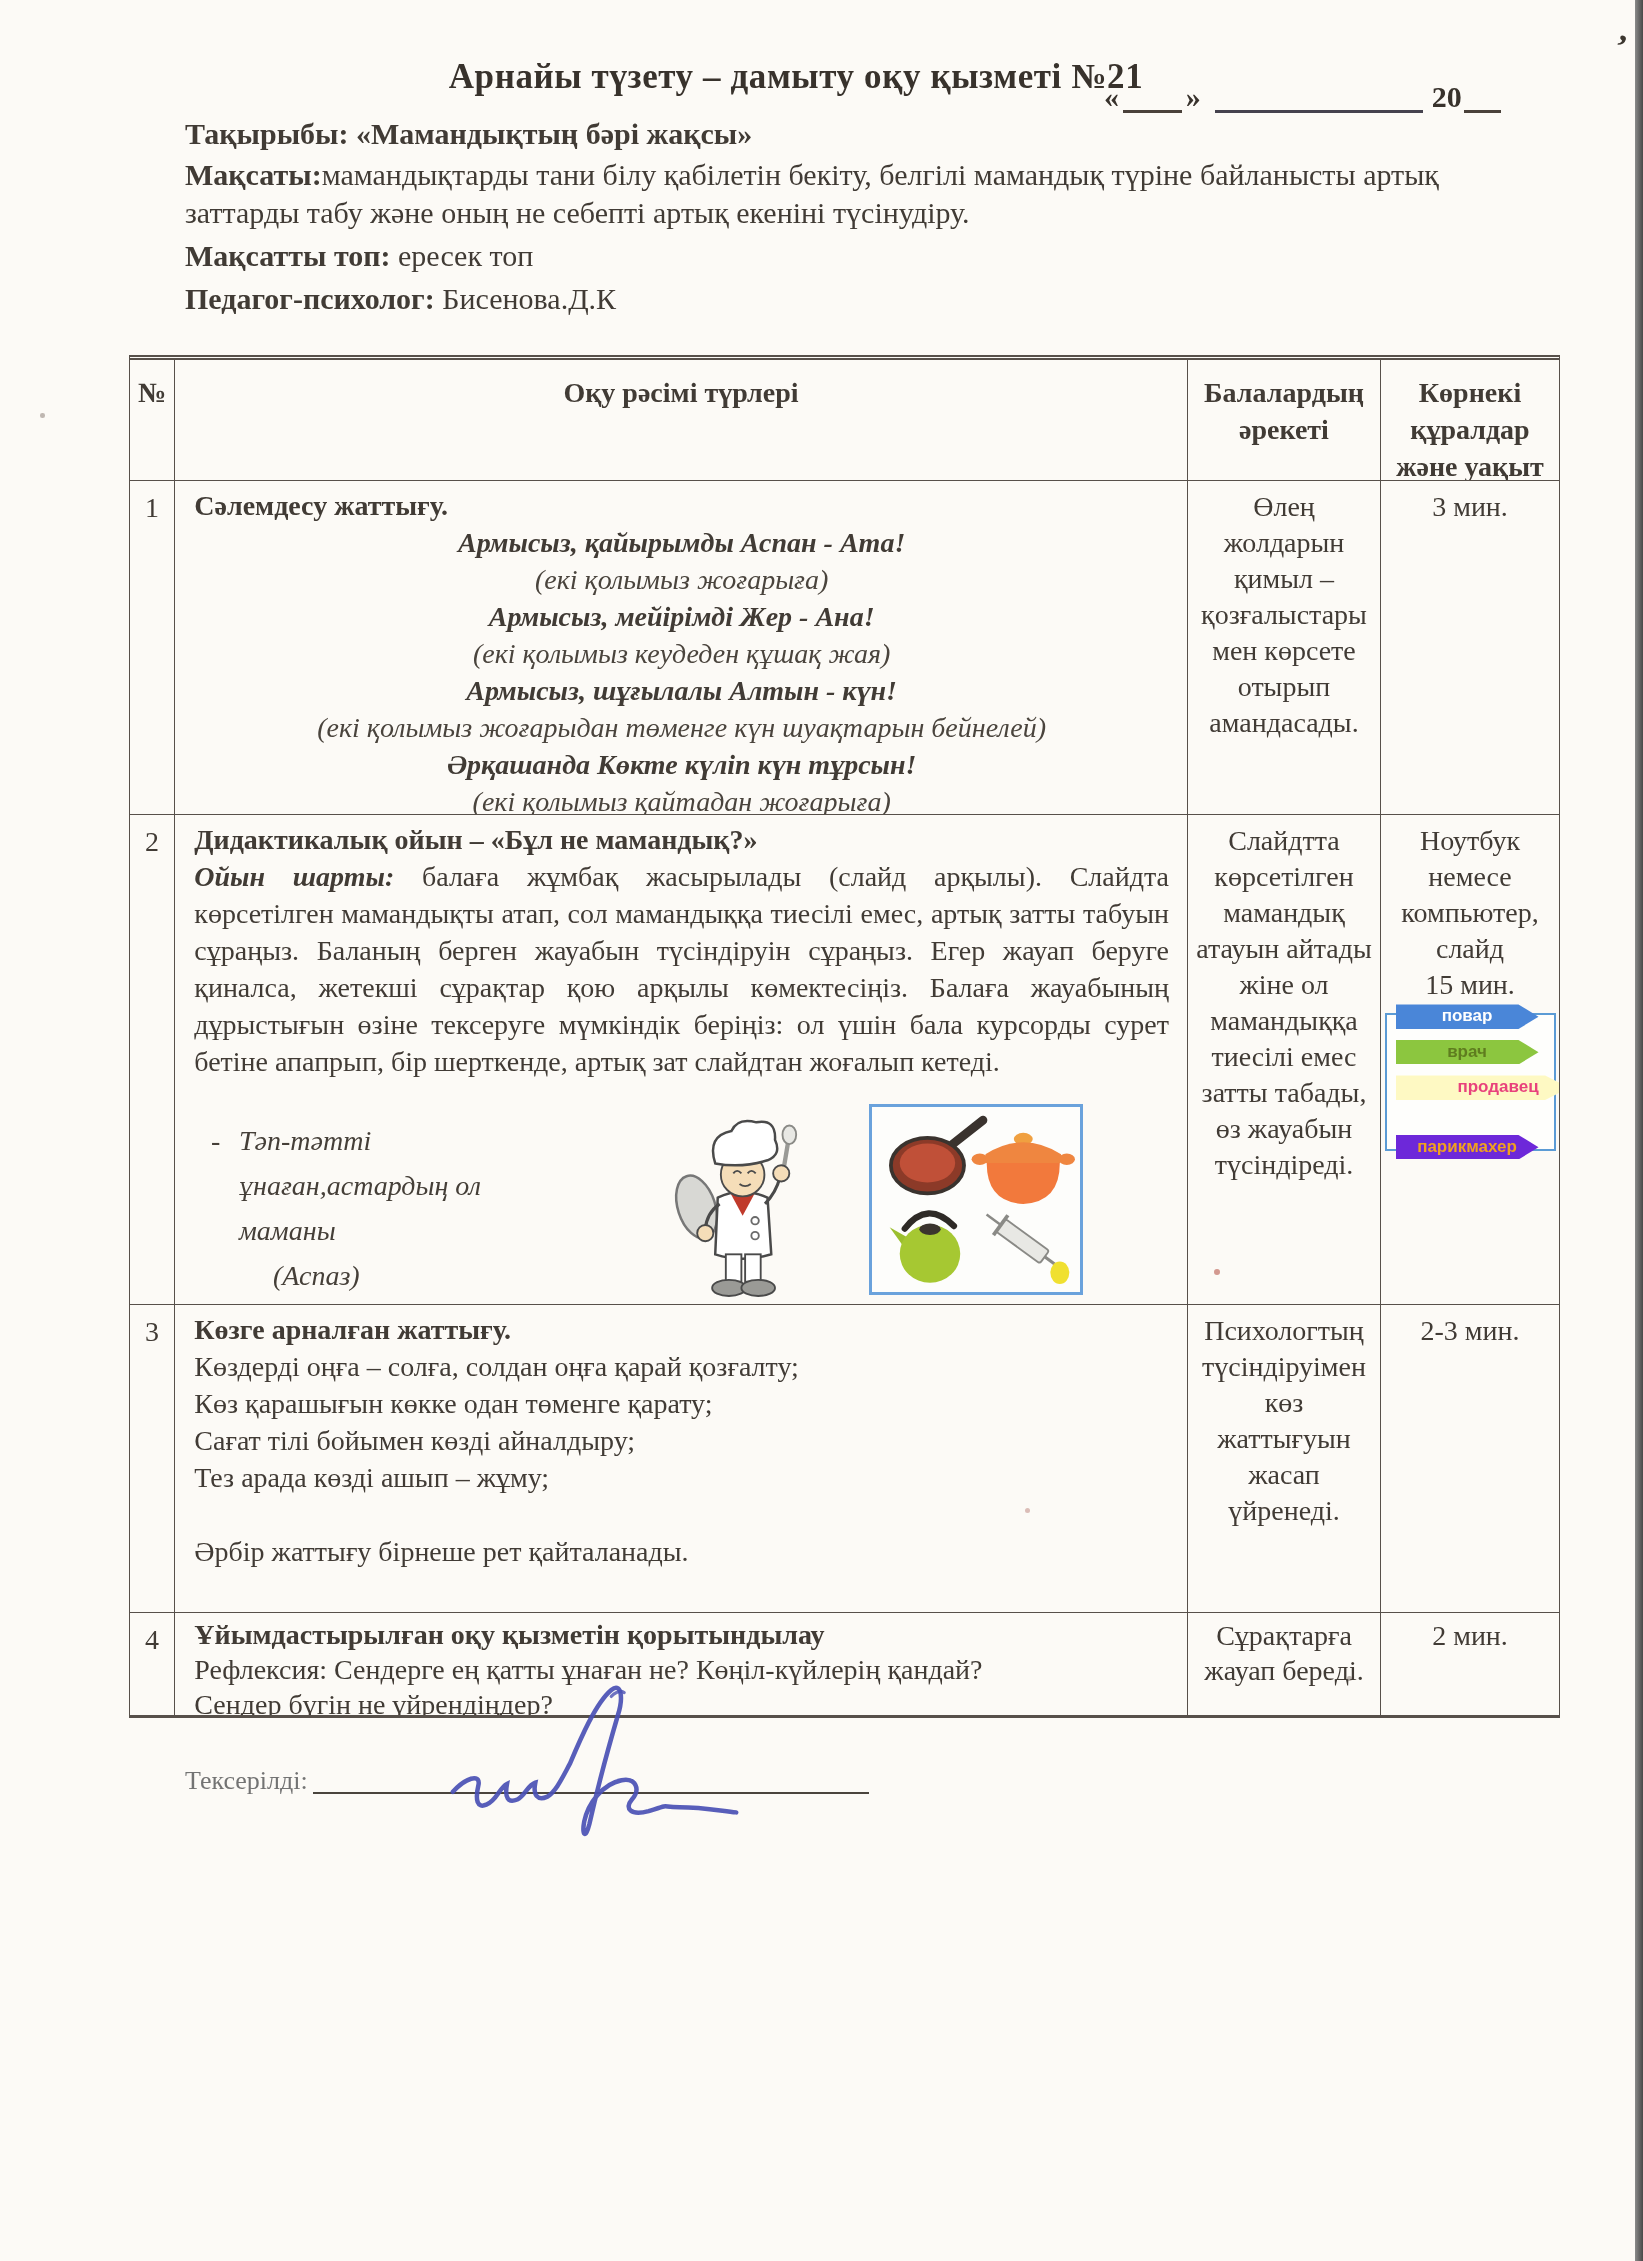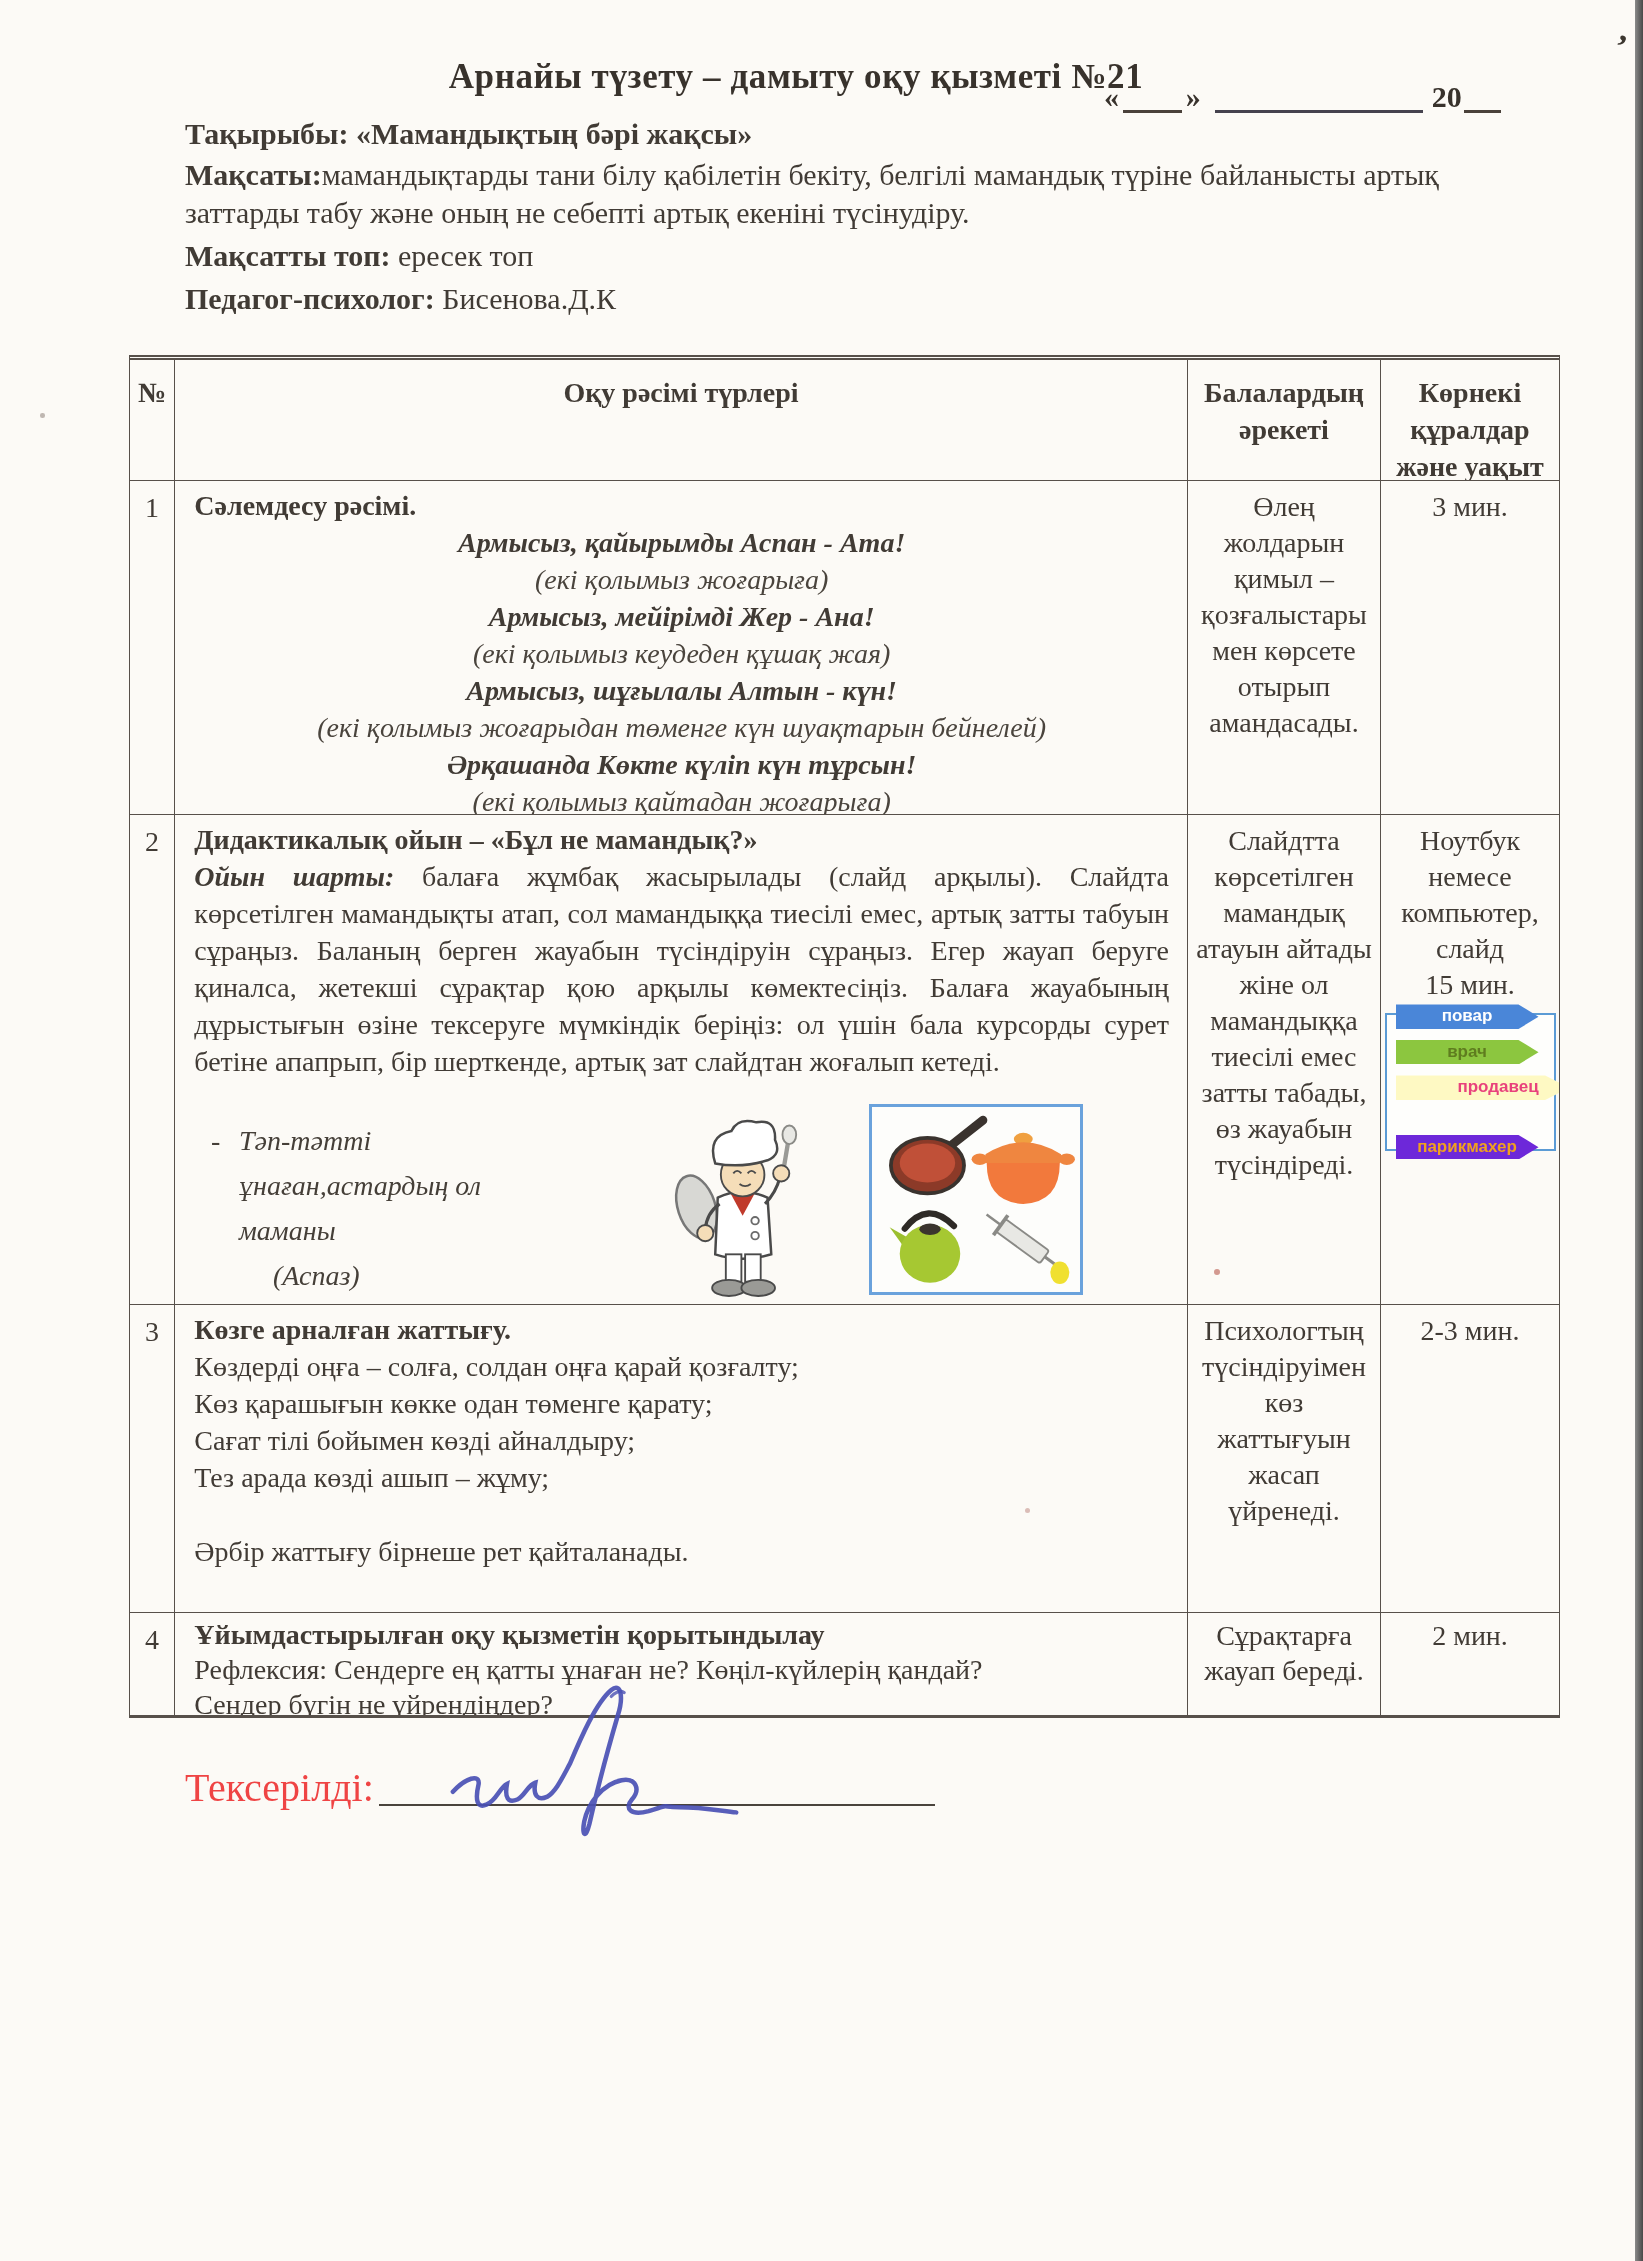--- a/index.html
+++ b/index.html
@@ -69,21 +69,21 @@
     justify-content:center;gap:11px;padding:6.4px 18px 6.4px 9px;align-items:flex-start;}
   .arrow{width:143px;height:24.5px;line-height:24.5px;text-align:center;
     font-family:"Liberation Sans","DejaVu Sans",sans-serif;font-size:17px;font-weight:bold;
     clip-path:polygon(0 0,86% 0,100% 50%,86% 100%,0 100%);}
   .arrow.a0{background:#4a86d8;color:#ffffff;}
   .arrow.a1{background:#8cc63f;color:#5f7d1f;}
   .arrow.a2{background:#fef9c3;color:#e8427c;padding-left:31px;}
   .arrow.a3{background:#6d28d9;color:#f0a01e;margin-top:24px;}
 
   
-  .checked{position:absolute;left:185px;top:1764px;font-size:40px;color:#ef4444;}
+  .checked{position:absolute;left:185px;top:1764px;font-size:26px;color:#737373;}
   .checked .line{display:inline-block;width:556px;border-bottom:2.6px solid #4a443d;
     height:28px;vertical-align:-5.2px;margin-left:5.2px;}
   .signature{position:absolute;left:423px;top:1681px;}
 </style>
 </head>
 <body>
 
 <div id="page">
 
   <div class="scan-band"></div>
@@ -116,21 +116,21 @@
 
   <div class="tbl">
 
     <div class="c hd">№</div>
     <div class="c hd">Оқу рәсімі  түрлері</div>
     <div class="c hd">Балалардың әрекеті</div>
     <div class="c hd nr">Көрнекі құралдар және уақыт</div>
 
     <div class="c num">1</div>
     <div class="c main">
-      <div class="title-line">Сәлемдесу рәсімі.</div>
+      <div class="title-line">Сәлемдесу жаттығу.</div>
       <div class="poem">
         <div class="poem-line strong">Армысыз, қайырымды Аспан - Ата!</div>
         <div class="poem-line dir">(екі қолымыз жоғарыға)</div>
         <div class="poem-line strong">Армысыз, мейірімді Жер - Ана!</div>
         <div class="poem-line dir">(екі қолымыз кеудеден құшақ жая)</div>
         <div class="poem-line strong">Армысыз, шұғылалы Алтын - күн!</div>
         <div class="poem-line dir">(екі қолымыз жоғарыдан төменге күн шуақтарын бейнелей)</div>
         <div class="poem-line strong">Әрқашанда Көкте күліп күн тұрсын!</div>
         <div class="poem-line dir">(екі қолымыз қайтадан жоғарыға)</div>
       </div>

